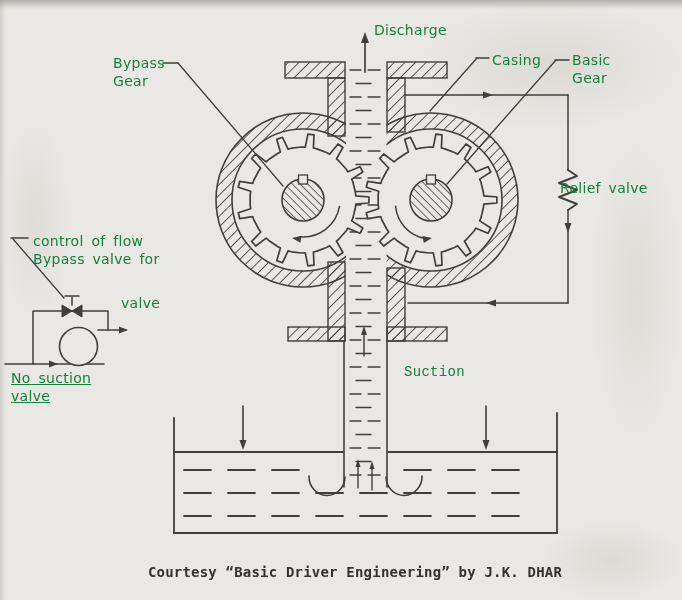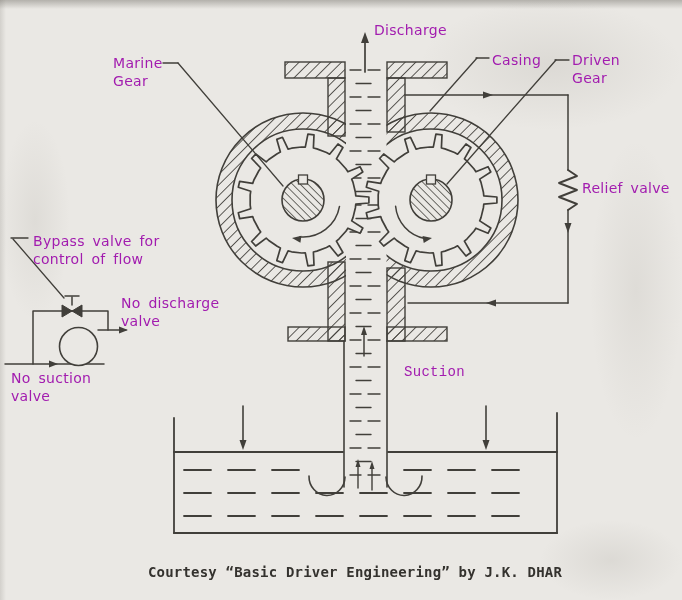--- a/index.html
+++ b/index.html
@@ -4,21 +4,21 @@
 <style>
   html,body{margin:0;padding:0;background:#d8d6d2;}
   #page{position:relative;width:682px;height:600px;background:#eae8e4;overflow:hidden;
         font-family:"DejaVu Sans",sans-serif;}
   #page::before{content:"";position:absolute;left:0;top:0;right:0;height:9px;
         background:linear-gradient(180deg,rgba(104,101,94,.42),rgba(104,101,94,0));pointer-events:none;}
   #page::after{content:"";position:absolute;left:0;top:0;bottom:0;width:6px;
         background:linear-gradient(90deg,rgba(104,101,94,.18),rgba(104,101,94,0));pointer-events:none;}
   .smudge{position:absolute;pointer-events:none;}
   #diagram{position:absolute;left:0;top:0;}
-  .lbl{position:absolute;font-size:14px;line-height:18px;color:#a21caf;
+  .lbl{position:absolute;font-size:14px;line-height:18px;color:#15803d;
        letter-spacing:.3px;word-spacing:3px;white-space:nowrap;}
   .caption{position:absolute;left:0;right:0;top:564px;text-align:center;
        font-family:"DejaVu Sans Mono",monospace;font-size:14px;font-weight:700;
        color:#34322e;letter-spacing:.2px;transform:translateX(14px);white-space:nowrap;}
 </style>
 </head>
 <body>
 
 <div id="page">
 
@@ -200,52 +200,51 @@
         <polygon points="62,305 62,317 72,311" fill="#413f3a" stroke="#413f3a" stroke-width="1"></polygon>
         <polygon points="82,305 82,317 72,311" fill="#413f3a" stroke="#413f3a" stroke-width="1"></polygon>
       </g>
     </svg>
 
   <div class="lbl" style="left:374px;top:21px;">
     <span>Discharge</span>
   </div>
 
   <div class="lbl" style="left:113px;top:54px;">
-    <div>Marine</div>
+    <div>Bypass</div>
     <div>Gear</div>
   </div>
 
   <div class="lbl" style="left:492px;top:51px;">
     <span>Casing</span>
   </div>
 
   <div class="lbl" style="left:572px;top:51px;">
-    <div>Driven</div>
+    <div>Basic</div>
     <div>Gear</div>
   </div>
 
-  <div class="lbl" style="left:582px;top:179px;">
+  <div class="lbl" style="left:560px;top:179px;">
     <span>Relief valve</span>
   </div>
 
   <div class="lbl" style="left:404px;top:363px;font-family:Liberation Mono, monospace;">
     <span>Suction</span>
   </div>
 
   <div class="lbl" style="left:33px;top:232px;">
+    <div>control of flow</div>
     <div>Bypass valve for</div>
-    <div>control of flow</div>
   </div>
 
   <div class="lbl" style="left:121px;top:294px;">
-    <div>No discharge</div>
     <div>valve</div>
   </div>
 
-  <div class="lbl" style="left:11px;top:369px;">
+  <div class="lbl" style="left:11px;top:369px;text-decoration:underline;">
     <div>No suction</div>
     <div>valve</div>
   </div>
 
   <div class="caption">
     <span>Courtesy “Basic Driver Engineering” by J.K. DHAR</span>
   </div>
 </div>
 
 </body></html>

